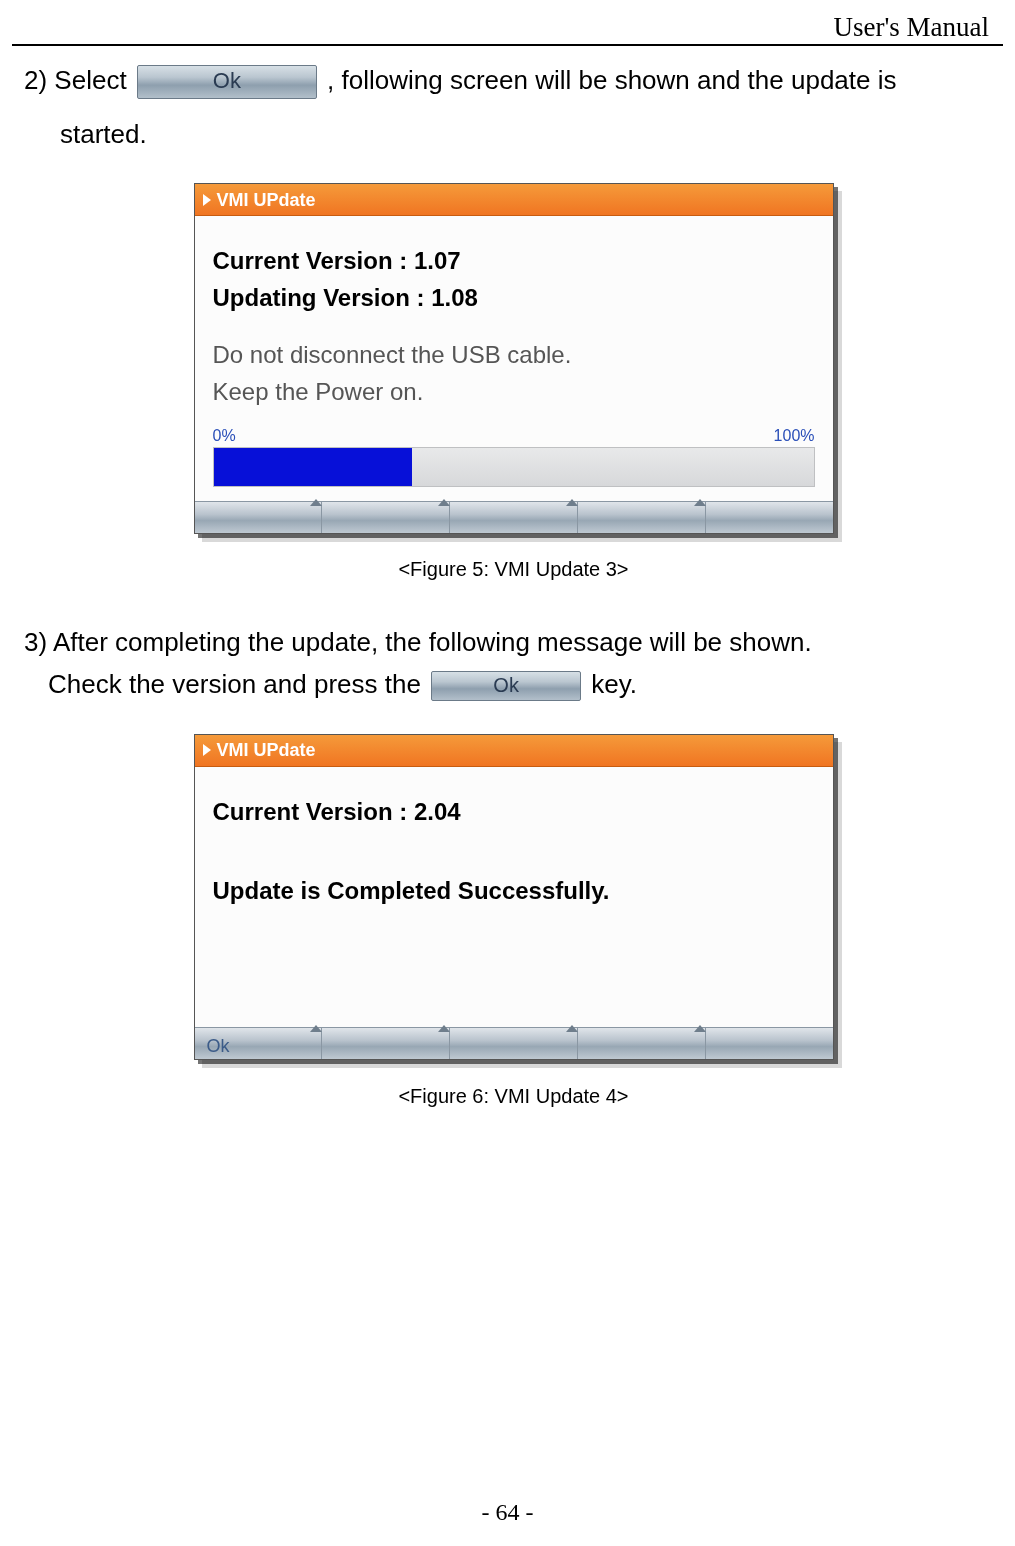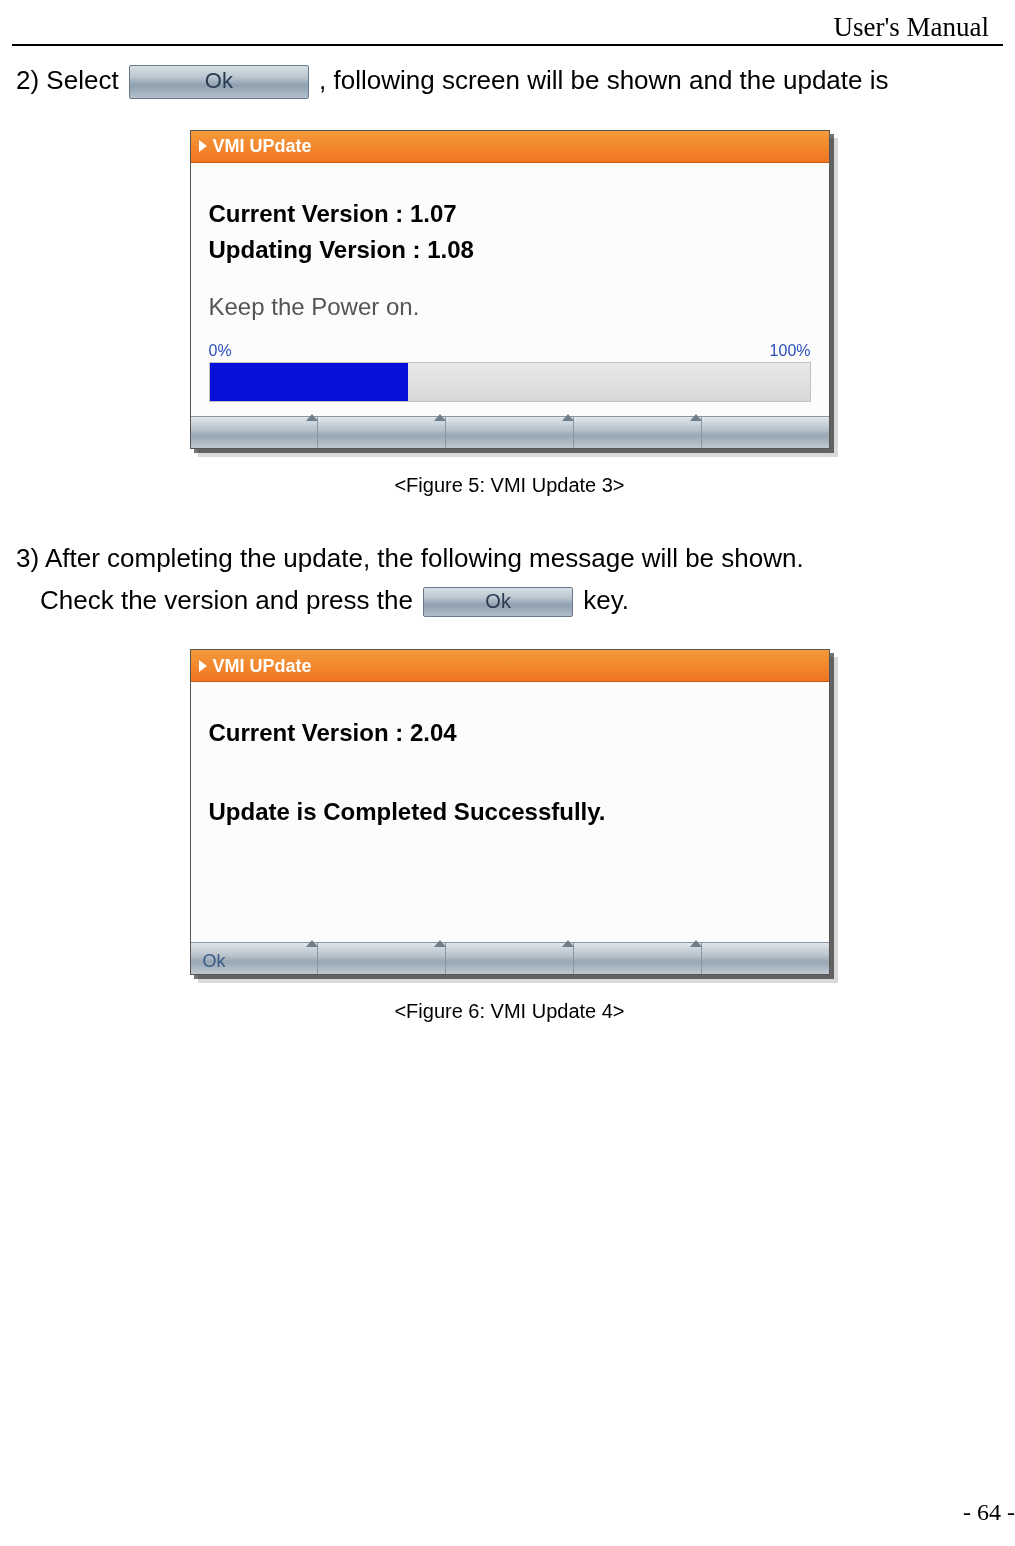--- a/index.html
+++ b/index.html
@@ -26,21 +26,21 @@
       position: absolute;
       top: 44px;
       left: 12px;
       right: 12px;
       height: 0;
       border-top: 2px solid #000;
     }
     .content {
       position: absolute;
       top: 62px;
-      left: 16px;
+      left: 24px;
       right: 12px;
       font-size: 26px;
       line-height: 1.45;
     }
     .para {
       margin-bottom: 12px;
     }
     .para-indent-line {
       display: block;
       padding-left: 36px;
@@ -101,21 +101,21 @@
       display: inline-block;
       width: 0;
       height: 0;
       border-top: 6px solid transparent;
       border-bottom: 6px solid transparent;
       border-left: 8px solid #fff;
       margin-right: 6px;
     }
     .vmi-body {
       background: #fcfcfc;
-      padding: 28px 18px 14px;
+      padding: 22px 18px 14px;
       min-height: 240px;
       font-size: 24px;
       color: #111;
     }
     .vmi-line {
       margin-bottom: 2px;
     }
     .vmi-line.bold {
       font-weight: bold;
       color: #000;
@@ -177,21 +177,21 @@
       top: 5px;
       color: #3b5b88;
       font-size: 18px;
       font-weight: 500;
     }
     .page-footer {
       position: absolute;
       bottom: 20px;
       left: 0;
       right: 0;
-      text-align: right;
+      text-align: center;
       font-family: "Times New Roman", Times, serif;
       font-size: 24px;
     }
     .step3-para {
       margin-top: 0;
       margin-bottom: 8px;
     }
     .step3-line2 {
       display: block;
       padding-left: 24px;
@@ -203,33 +203,35 @@
 
 <div class="page-header">User's Manual</div>
 <div class="header-rule"></div>
 
 <div class="content">
 
   <div class="para">
     <span>2) Select </span>
     <span class="ok-btn">Ok</span>
     <span>,  following screen will be shown and the update is</span>
+    <span class="para-indent-line">started.</span>
   </div>
 
   <div class="figure-wrap">
     <div class="vmi-panel">
       <div class="vmi-titlebar">
         <span class="marker"></span>
         <span>VMI UPdate</span>
       </div>
       <div class="vmi-body">
         <div style="height:6px;"></div>
         <div class="vmi-line bold">Current Version : 1.07</div>
         <div class="vmi-line bold">Updating Version : 1.08</div>
         <div class="vmi-spacer"></div>
+        <div class="vmi-line gray">Do not disconnect the USB cable.</div>
         <div class="vmi-line gray">Keep the Power on.</div>
         <div class="progress-wrapper">
           <div class="progress-labels">
             <span class="lbl-start">0%</span>
             <span class="lbl-mid"></span>
             <span class="lbl-end">100%</span>
           </div>
           <div class="progress-track">
             <div class="progress-fill"></div>
           </div>

